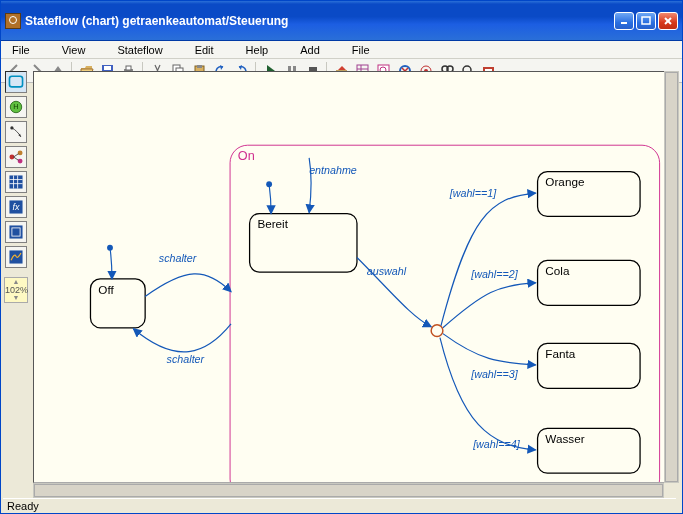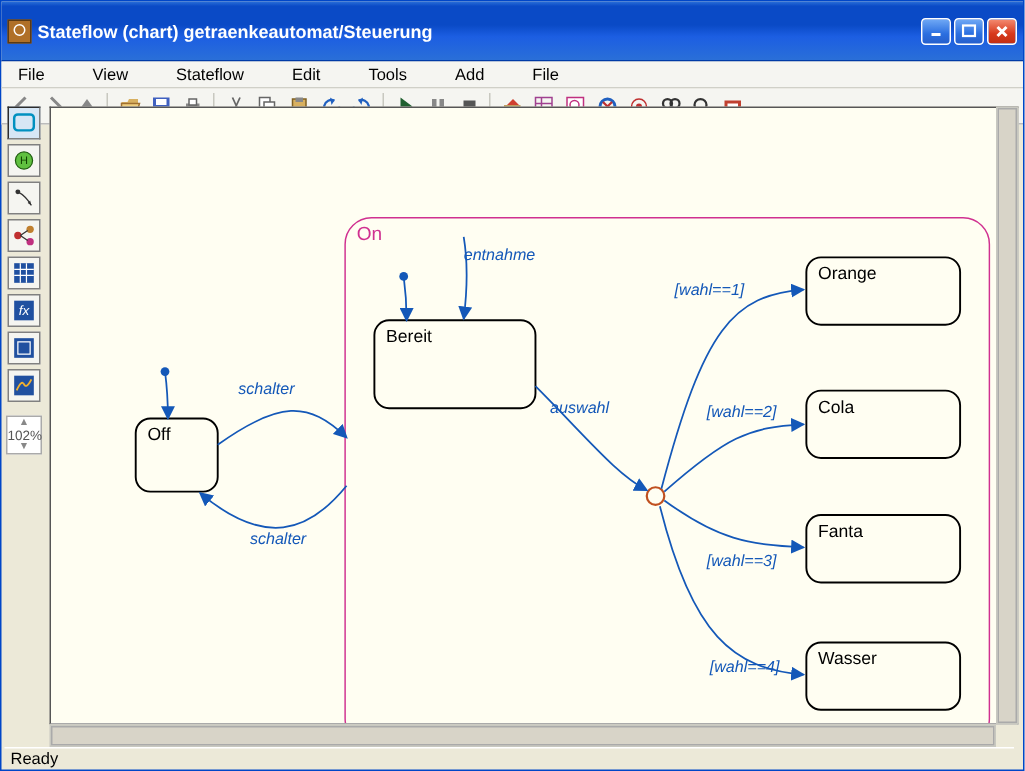--- a/index.html
+++ b/index.html
@@ -54,21 +54,21 @@
     position:absolute; left:2px; top:70px; width:26px;
     display:flex; flex-direction:column; gap:3px; align-items:center;
   }
   .pal-btn {
     width:22px; height:22px; background:#f5f5f1; border:1px solid #808080;
     display:flex; align-items:center; justify-content:center;
   }
   .pal-btn.active { border:1px inset #808080; background:#d6e6f5; }
   .zoom-box {
     margin-top:6px;
-    width:24px; border:1px solid #aaa; background:#ffffff; text-align:center;
+    width:24px; border:1px solid #aaa; background:#fef9c3; text-align:center;
     font-size:9px; padding:1px 0; color:#555;
   }
   .zoom-arrows { display:flex; flex-direction:column; align-items:center; font-size:7px; color:#888;}
   .zoom-arrows span{line-height:6px;}
 
   
   .canvas-wrap {
     position:absolute; left:32px; right:3px; top:70px; bottom:30px;
     border:1px inset #aaa; background:#fffef2; overflow:hidden;
   }
@@ -122,21 +122,21 @@
           </svg>
       </div>
     </div>
   </div>
 
   <div class="menubar" id="menubar">
       <span class="menu-item">File</span>
       <span class="menu-item">View</span>
       <span class="menu-item">Stateflow</span>
       <span class="menu-item">Edit</span>
-      <span class="menu-item">Tools</span>
+      <span class="menu-item">Help</span>
       <span class="menu-item">Add</span>
       <span class="menu-item">File</span>
     </div>
 
   <div class="toolbar" id="toolbar">
       <div class="tb-btn">
         <svg viewBox="0 0 15 15">
           <path d="M9 2 L3 8 L9 14" fill="none" stroke="#888" stroke-width="2"></path>
         </svg>
       </div>

